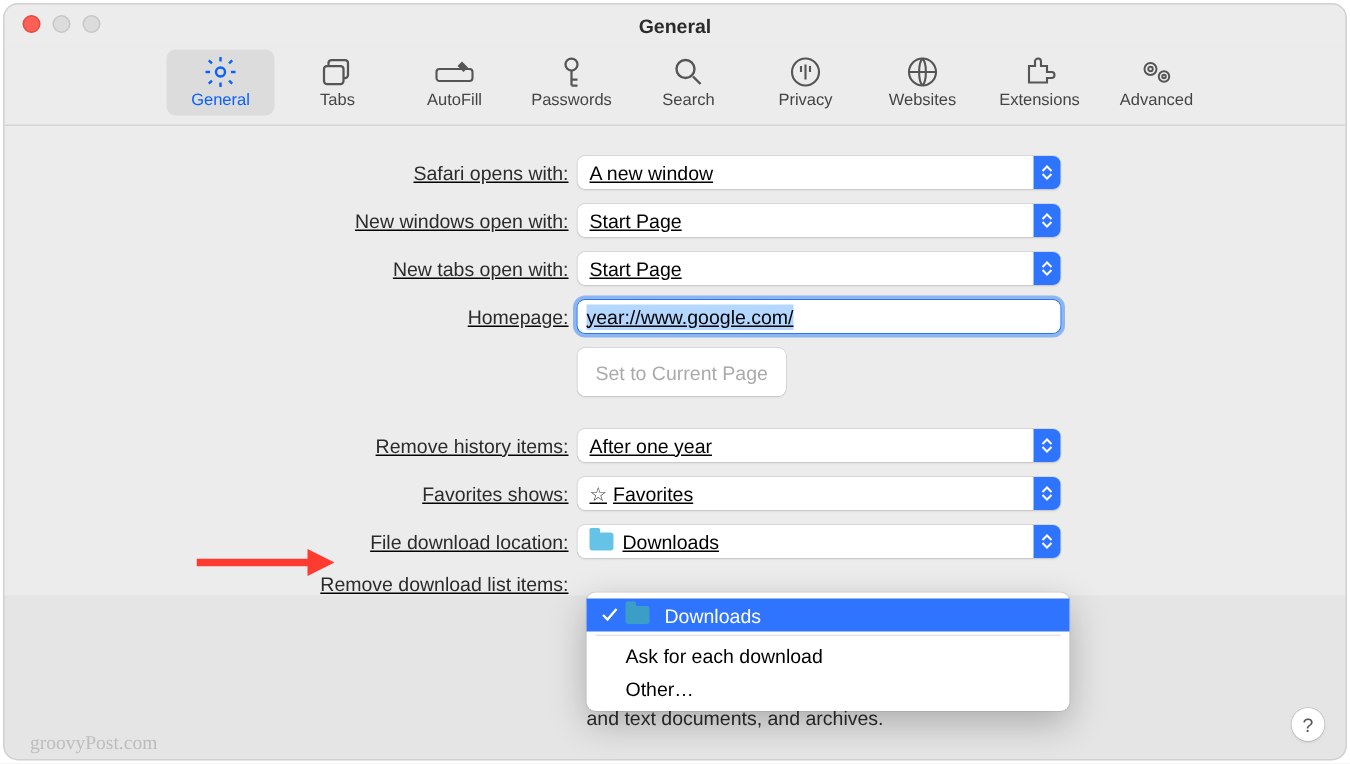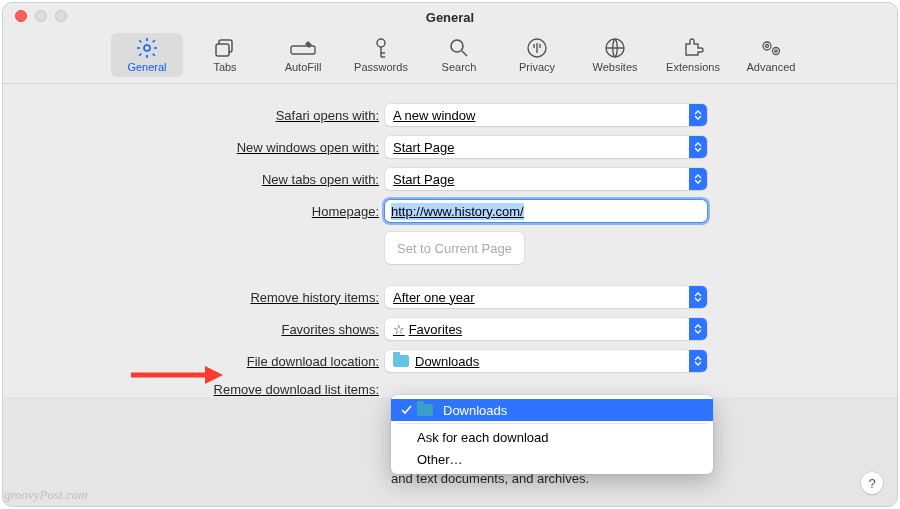--- a/index.html
+++ b/index.html
@@ -188,23 +188,22 @@
   }
   .cutline {
     position: absolute;
     left: 388px;
     top: 468px;
     font-size: 13px;
     color: #2b2b2b;
   }
   .watermark {
     position: absolute;
-    left: 4px; bottom: 6px;
+    left: 20px; bottom: 6px;
     font-family: Georgia, serif;
-    font-style: italic;
     font-size: 13px;
     color: #bdbdbd;
     z-index: 60;
   }
   .helpbtn {
     position: absolute;
     right: 14px; bottom: 12px;
     width: 22px; height: 22px;
     border-radius: 50%;
     background: #fff;
@@ -365,21 +364,21 @@
               </svg>
           </div>
         </div>
       </div>
     </div>
 
     <div class="row">
       <div class="lbl">Homepage:</div>
       <div class="ctl">
         <div class="textfield focused">
-          <span class="seltext">http://www.history.com/</span>
+          <span class="seltext">year://www.google.com/</span>
         </div>
       </div>
     </div>
 
     <div class="row">
       <div class="lbl"></div>
       <div class="ctl">
         <div class="pushbtn">
           <span>Set to Current Page</span>
         </div>

